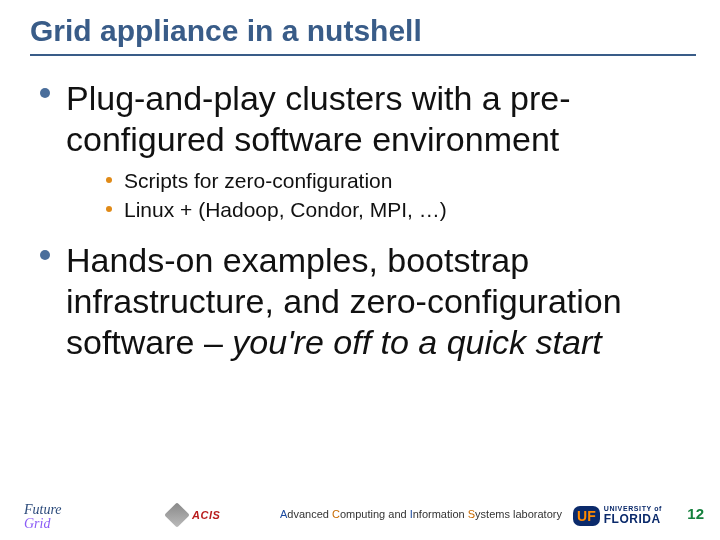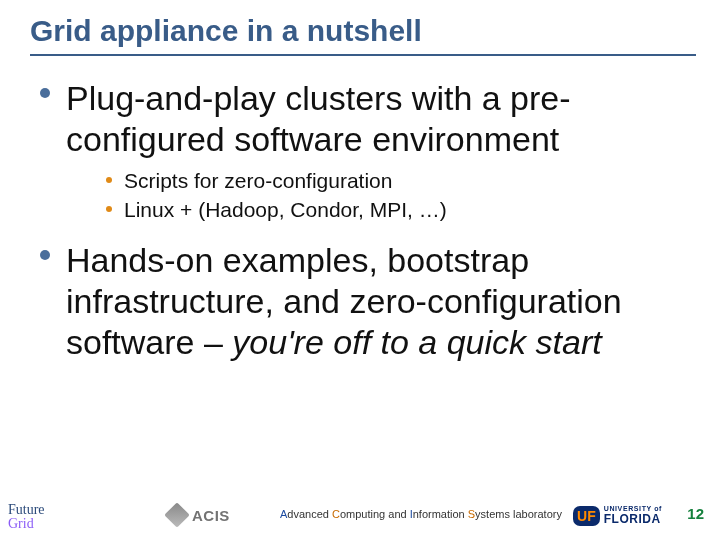--- a/index.html
+++ b/index.html
@@ -67,44 +67,46 @@
     color: #111;
     line-height: 1.3;
   }
   .footer {
     position: absolute;
     left: 0; right: 0; bottom: 10px;
     height: 42px;
   }
   .logo-fg {
     position: absolute;
-    left: 8px; bottom: 0;
+    left: 24px; bottom: 0;
     font-family: Georgia, "Times New Roman", serif;
+    font-style: italic;
     font-size: 14px;
     line-height: 0.95;
     color: #2b4a7a;
   }
   .logo-fg .g { color: #8b5cf6; }
   .logo-acis {
     position: absolute;
     left: 168px; bottom: 6px;
     display: flex; align-items: center;
     gap: 6px;
   }
   .logo-acis .mark {
     width: 18px; height: 18px;
     background: linear-gradient(135deg,#888,#bbb);
     transform: rotate(45deg);
     border-radius: 2px;
   }
   .logo-acis .txt {
-    font-size: 15px;
+    font-size: 11px;
     font-weight: 700;
-    color: #737373;
+    color: #b91c1c;
     letter-spacing: 0.5px;
+    font-style: italic;
   }
   .lab {
     position: absolute;
     left: 250px; bottom: 10px;
     font-size: 11px;
     color: #333;
     margin-left: 30px;
   }
   .lab .hlA { color: #1b4aa0; }
   .lab .hlC { color: #c86a00; }

